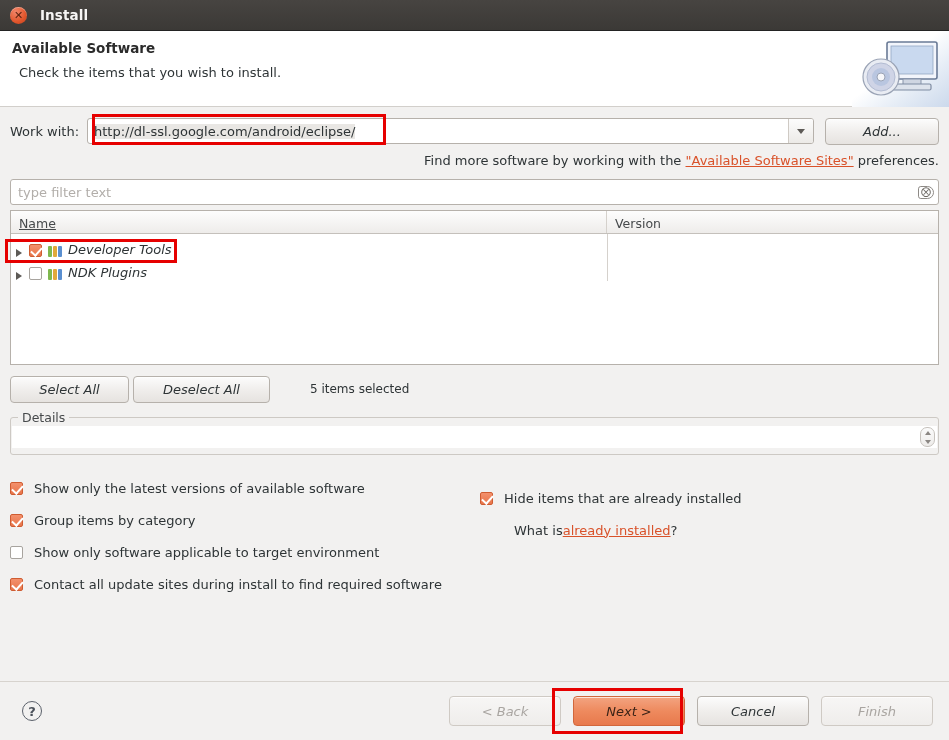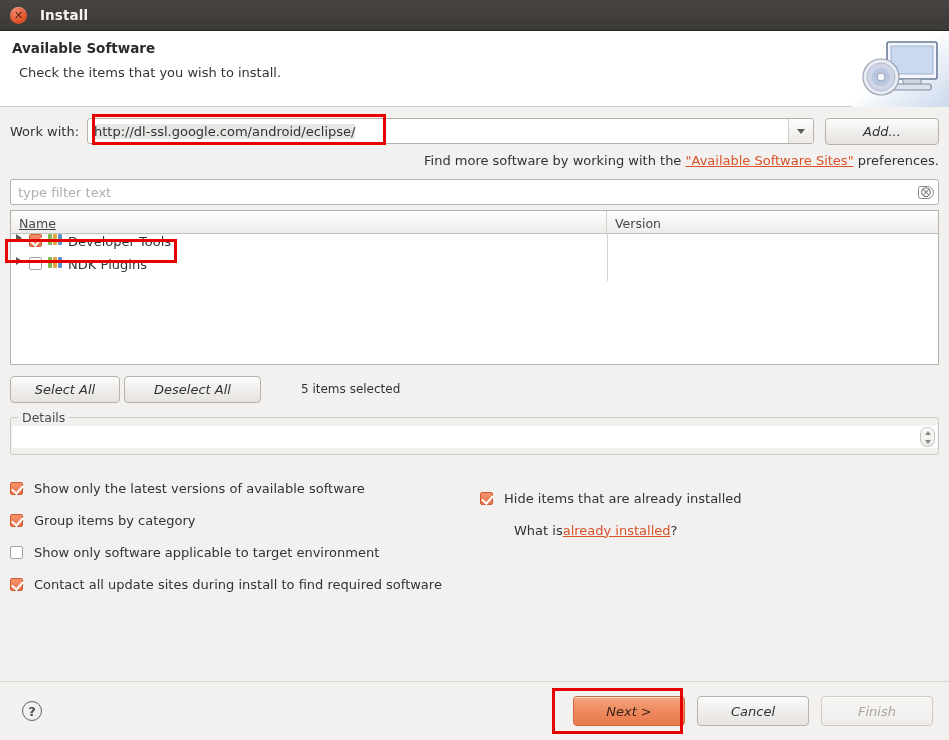--- a/index.html
+++ b/index.html
@@ -211,24 +211,25 @@
   .th-version { flex: 1 1 auto; }
   .tbody { flex: 1 1 auto; position: relative; }
   .col-sep {
     position: absolute;
     left: 596px; top: 0;
     width: 1px; height: 47px;
     background: #d5d1cc;
   }
   .trow {
     display: flex;
-    align-items: flex-start;
+    align-items: flex-end;
     height: 23px;
     padding-left: 5px;
     cursor: default;
+    font-style: italic;
   }
   .twisty {
     width: 0; height: 0;
     border-top: 4.5px solid transparent;
     border-bottom: 4.5px solid transparent;
     border-left: 6px solid #5d5a56;
     margin-right: 7px;
     cursor: pointer;
     flex: none;
   }
@@ -264,21 +265,21 @@
   .caticon i { width: 4px; display: block; border-radius: 1px; }
   .row-label { font-size: 13px; color: #2e3436; }
 
   
   .selrow {
     display: flex;
     align-items: center;
     margin-top: 10px;
     height: 28px;
   }
-  .btn-sel { width: 110px; }
+  .btn-sel { width: 119px; }
   .btn-desel { width: 137px; margin-left: 4px; }
   .items-count { margin-left: 40px; font-size: 12px; }
 
   
   .details {
     margin-top: 14px;
     border: 1px solid #cdc9c4;
     border-radius: 3px;
     position: relative;
     height: 38px;
@@ -526,20 +527,21 @@
             <span>?</span>
           </div>
       </div>
     </div>
 
   </div>
 
   <div class="footer">
     <div class="help-icon">?</div>
     <div class="footer-btns">
+      <button class="btn btn-wide disabled">&lt; Back</button>
       <button class="btn btn-wide primary">Next &gt;</button>
       <button class="btn btn-wide">Cancel</button>
       <button class="btn btn-wide disabled">Finish</button>
     </div>
   </div>
 
   <div class="annot" style="left:92px; top:114px; width:294px; height:31px;"></div>
   <div class="annot" style="left:5px; top:239px; width:172px; height:24px;"></div>
   <div class="annot" style="left:552px; top:688px; width:131px; height:46px;"></div>
 

